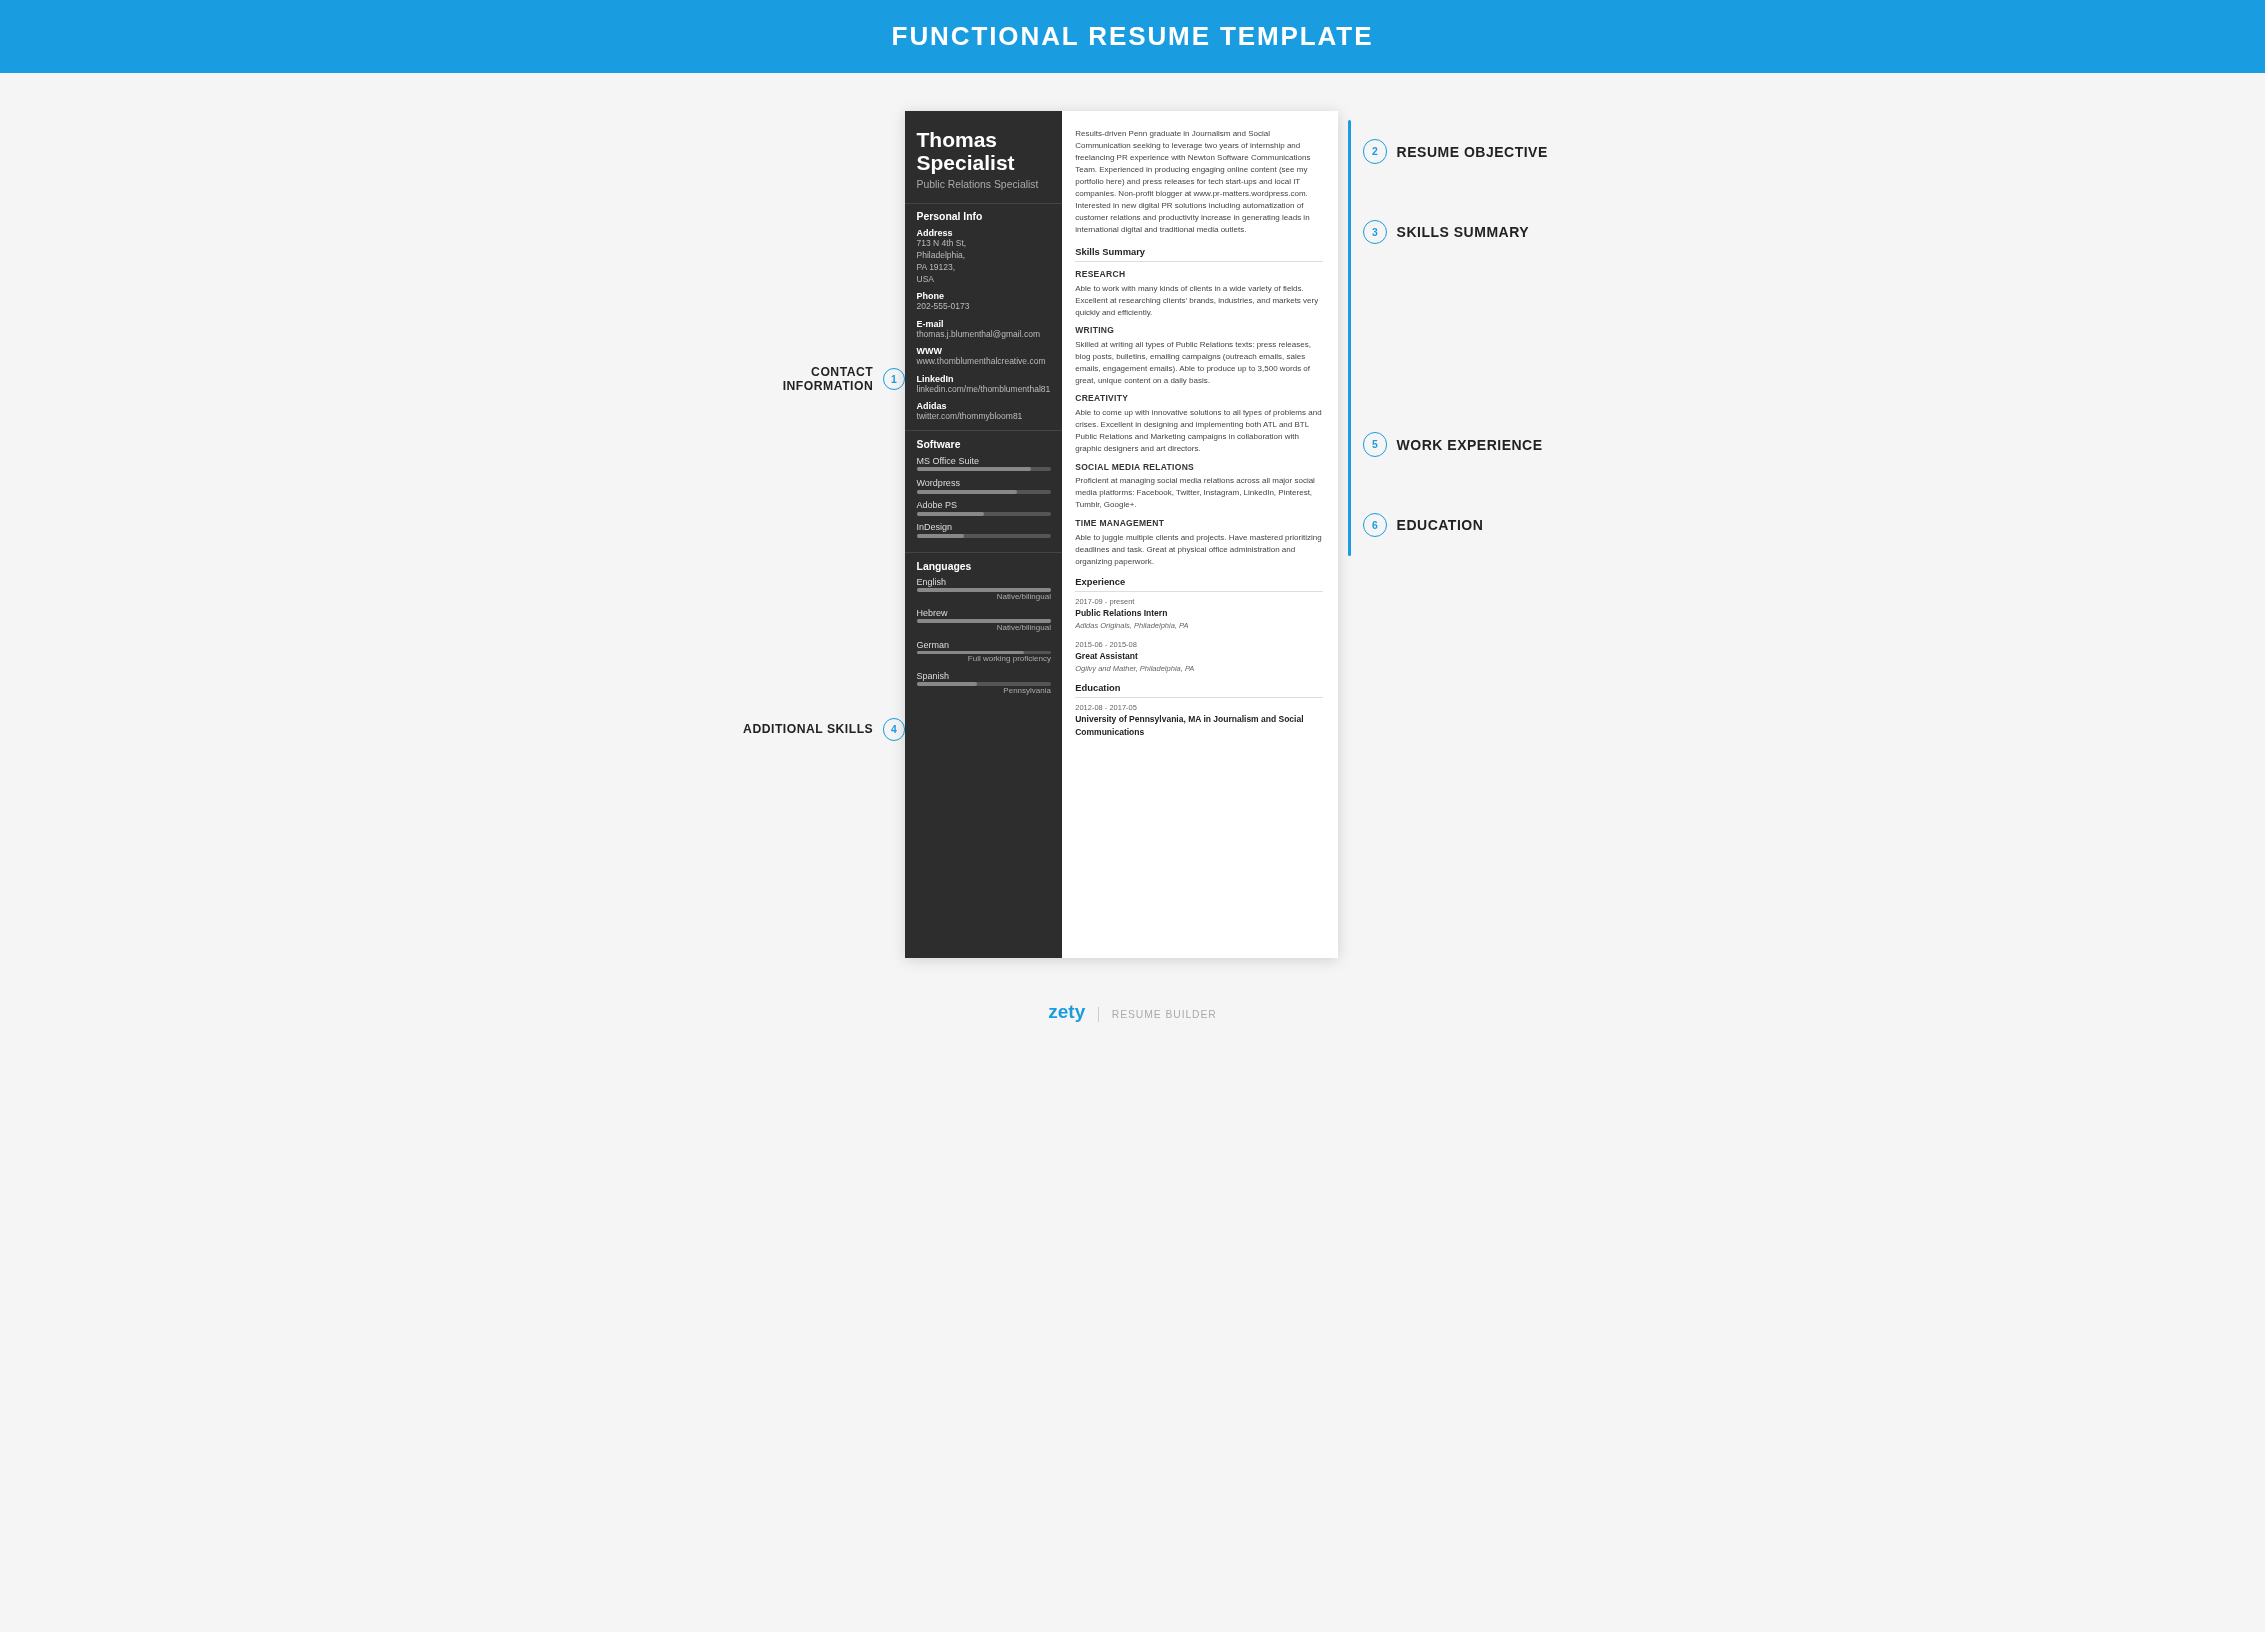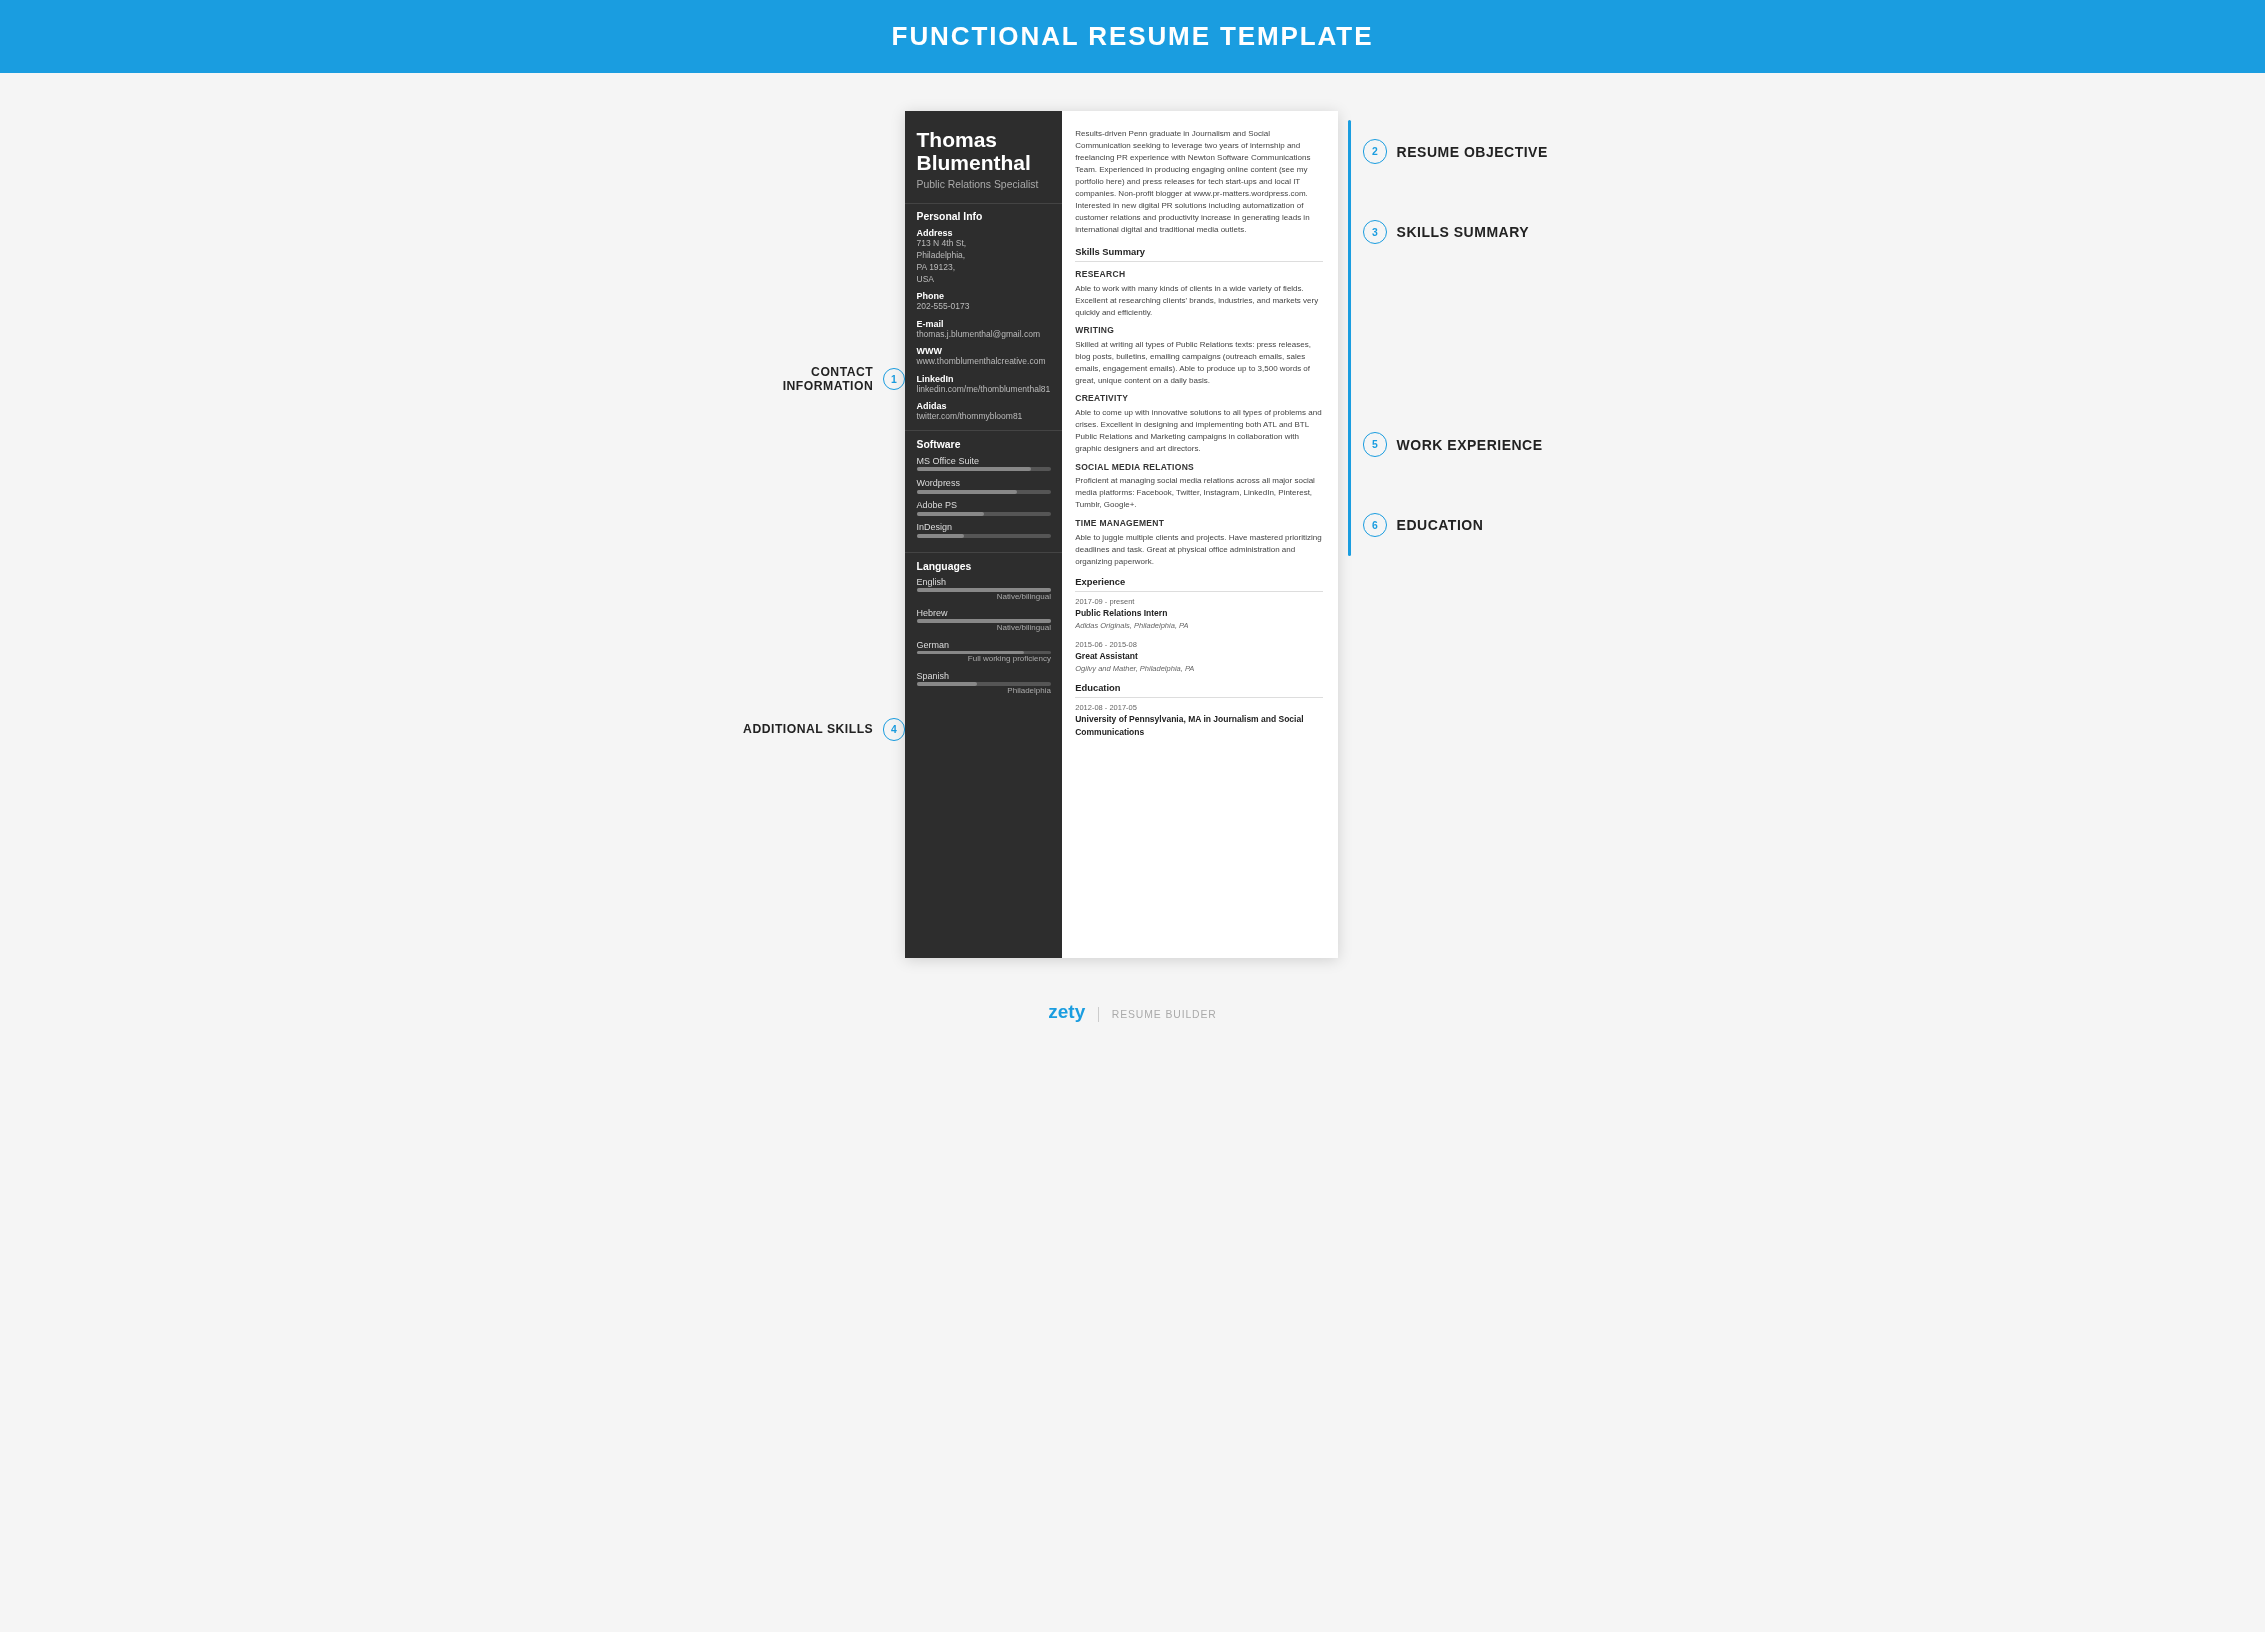--- a/index.html
+++ b/index.html
@@ -290,21 +290,21 @@
     </div>
   </div>
 
   <div class="resume-doc">
 
     <div class="resume-sidebar">
 
       <div class="resume-name-area">
         <div class="resume-name">
           <span>Thomas</span><br>
-          <span>Blumenthal</span>
+          <span>Specialist</span>
         </div>
         <div class="resume-title">Public Relations Specialist</div>
       </div>
 
       <div class="sidebar-section">
         <div class="sidebar-section-title">Personal Info</div>
         <div class="contact-field-label">Address</div>
         <div class="contact-field-value">713 N 4th St,<br>Philadelphia,<br>PA 19123,<br>USA</div>
         <div class="contact-field-label">Phone</div>
         <div class="contact-field-value">202-555-0173</div>
@@ -367,21 +367,21 @@
           <div class="skill-bar-bg">
               <div class="skill-bar-fill" style="width:80%"></div>
             </div>
           <div class="lang-level">Full working proficiency</div>
         </div>
         <div class="lang-item">
           <div class="lang-name">Spanish</div>
           <div class="skill-bar-bg">
               <div class="skill-bar-fill" style="width:45%"></div>
             </div>
-          <div class="lang-level">Philadelphia</div>
+          <div class="lang-level">Pennsylvania</div>
         </div>
       </div>
     </div>
 
     <div class="resume-main">
 
       <div class="objective-text">Results-driven Penn graduate in Journalism and Social Communication seeking to leverage two years of internship and freelancing PR experience with Newton Software Communications Team. Experienced in producing engaging online content (see my portfolio here) and press releases for tech start-ups and local IT companies. Non-profit blogger at www.pr-matters.wordpress.com. Interested in new digital PR solutions including automatization of customer relations and productivity increase in generating leads in international digital and traditional media outlets.</div>
 
       <div class="main-section-title">Skills Summary</div>
 

